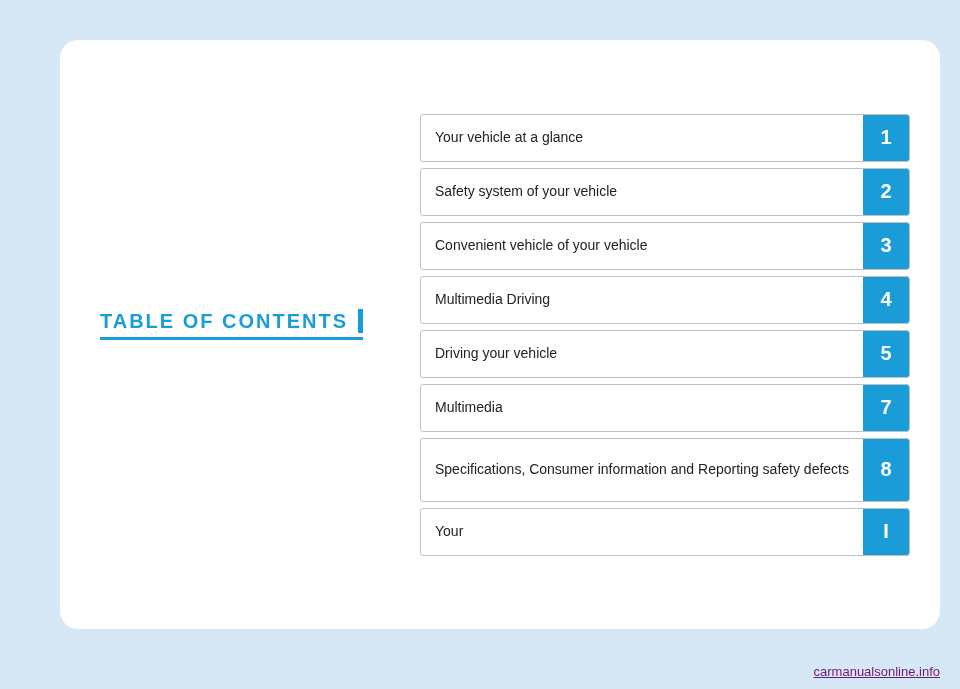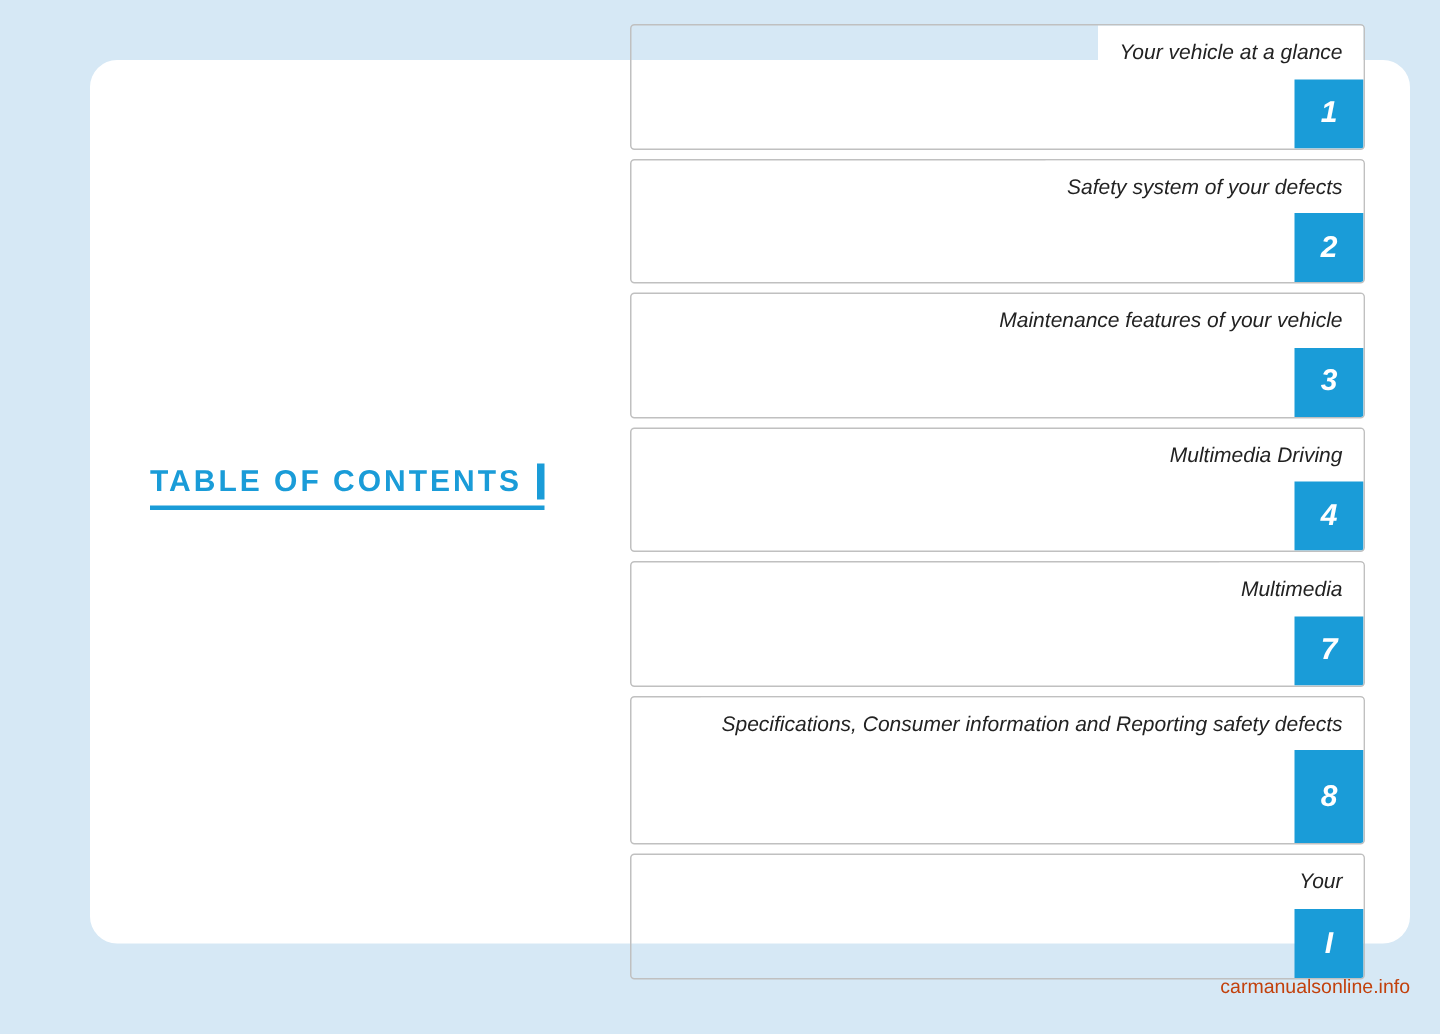--- a/index.html
+++ b/index.html
@@ -59,27 +59,25 @@
     .right-panel {
       flex: 1;
       display: flex;
       flex-direction: column;
       gap: 6px;
       padding: 30px 30px 30px 20px;
     }
 
     .toc-row {
       display: flex;
-      flex-direction: column;
-      align-items: flex-end;
+      align-items: center;
       border: 1.5px solid #c0c0c0;
       border-radius: 3px;
       overflow: hidden;
       min-height: 46px;
-      font-style: italic;
     }
 
     .toc-label {
       flex: 1;
       display: flex;
       align-items: center;
       padding: 8px 14px;
       font-size: 14px;
       color: #222222;
       background: #ffffff;
@@ -98,30 +96,30 @@
       font-weight: bold;
       flex-shrink: 0;
     }
 
     .toc-row-tall .toc-number {
       min-height: 62px;
     }
 
     .toc-row-tall {
       min-height: 62px;
-      padding-left: 43px;
     }
 
     .watermark {
       position: absolute;
-      bottom: 24px;
+      bottom: 10px;
       right: 20px;
       font-size: 13px;
-      color: #c2410c;
+      color: #701a75;
       font-family: Arial, sans-serif;
+      text-decoration: underline;
     }
   </style>
 </head>
 <body>
 
 <div class="main-container">
 
   <div class="left-panel">
     <div class="table-of-contents-title">
       <span>TABLE OF CONTENTS</span>
@@ -129,30 +127,34 @@
     </div>
   </div>
 
   <div class="right-panel" id="toc-container">
 
   <div class="toc-row">
         <div class="toc-label">Your vehicle at a glance</div>
         <div class="toc-number">1</div>
       </div>
       <div class="toc-row">
-        <div class="toc-label">Safety system of your defects</div>
+        <div class="toc-label">Safety system of your vehicle</div>
         <div class="toc-number">2</div>
       </div>
       <div class="toc-row">
-        <div class="toc-label">Maintenance features of your vehicle</div>
+        <div class="toc-label">Convenient vehicle of your vehicle</div>
         <div class="toc-number">3</div>
       </div>
       <div class="toc-row">
         <div class="toc-label">Multimedia Driving</div>
         <div class="toc-number">4</div>
+      </div>
+      <div class="toc-row">
+        <div class="toc-label">Driving your vehicle</div>
+        <div class="toc-number">5</div>
       </div>
       <div class="toc-row">
         <div class="toc-label">Multimedia</div>
         <div class="toc-number">7</div>
       </div>
       <div class="toc-row toc-row-tall">
         <div class="toc-label">Specifications, Consumer information and Reporting safety defects</div>
         <div class="toc-number">8</div>
       </div>
       <div class="toc-row">

